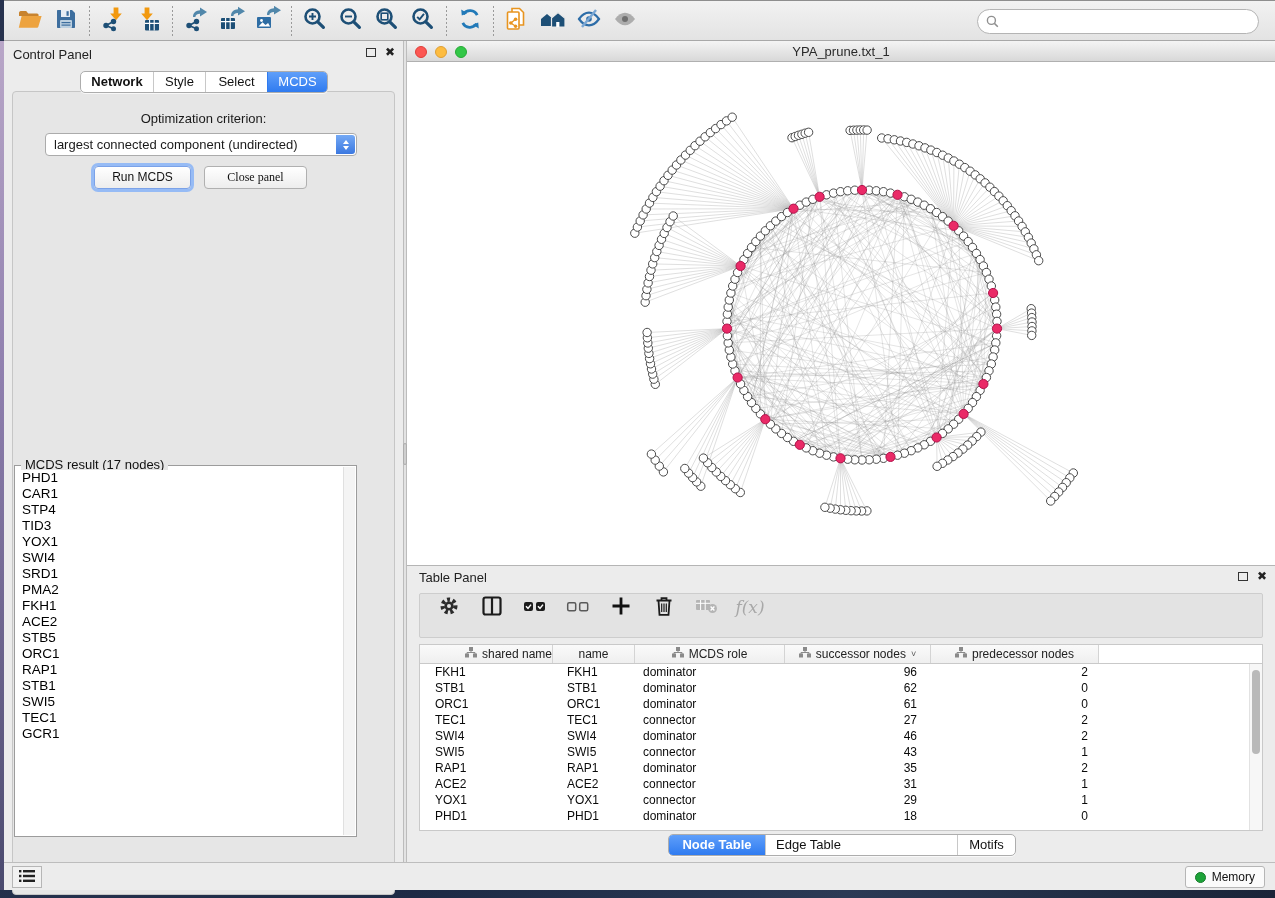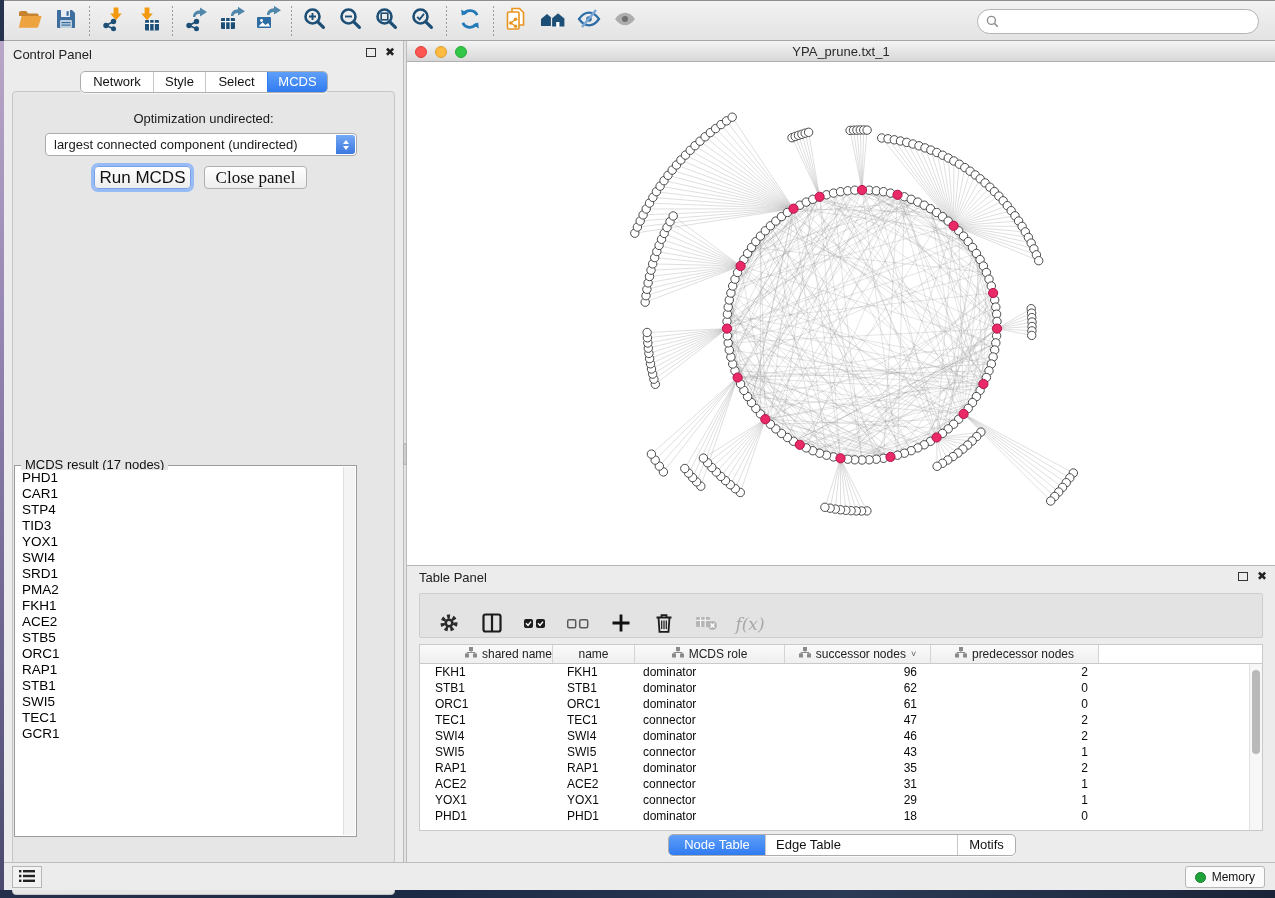--- a/index.html
+++ b/index.html
@@ -25,37 +25,37 @@
   
   #control-panel { position:absolute; left:4px; top:41px; width:399px; height:821px; background:#ececec; }
   #cp-title-row { position:absolute; left:0; top:0; width:100%; height:26px; }
   #cp-title { position:absolute; left:9px; top:6px; font-size:13px; color:#222; }
   .panel-icons { position:absolute; right:8px; top:6px; display:flex; gap:9px; align-items:center; }
   .float-box { width:10px; height:9px; border:1.4px solid #333; display:inline-block; }
   .close-x { font-size:12px; font-weight:bold; color:#222; line-height:10px; }
   .seg { display:flex; border:1px solid #adadad; border-radius:5px; overflow:hidden; background:#fff; height:22px;
          box-shadow:0 1px 0 rgba(255,255,255,.7); }
   .seg > div { font-size:13px; line-height:20px; text-align:center; border-left:1px solid #c8c8c8; color:#111; }
-  .seg > div:first-child { border-left:none; }
+  .seg > div:first-child { border-left:none;font-weight:bold; }
   .seg > div.active { background:linear-gradient(#5f9ffa,#2f7bf0); color:#fff; border-left-color:#2f7bf0; }
   #cp-tabs { position:absolute; left:76px; top:30px; }
   #cp-card { position:absolute; left:8px; top:50px; width:383px; height:804px; background:#e6e6e6;
              border:1px solid #c6c6c6; border-radius:4px; }
   #opt-label { position:absolute; left:0; top:70px; width:100%; text-align:center; font-size:13px; }
   #opt-select { position:absolute; left:41px; top:92px; width:312px; height:23px; background:#fff;
                 border:1px solid #ababab; border-radius:4px; font-size:13px; line-height:21px;
                 padding-left:8px; }
   #opt-stepper { position:absolute; right:1px; top:1px; bottom:1px; width:19px; border-radius:0 3px 3px 0;
                  background:linear-gradient(#74a9f5,#3b78e0); display:flex; flex-direction:column;
                  align-items:center; justify-content:center; gap:2px; }
   .chev-up { width:0; height:0; border-left:3.5px solid transparent; border-right:3.5px solid transparent;
              border-bottom:4.5px solid #fff; }
   .chev-down { width:0; height:0; border-left:3.5px solid transparent; border-right:3.5px solid transparent;
                border-top:4.5px solid #fff; }
-  .btn { position:absolute; height:23px; border:1px solid #b0b0b0; border-radius:4px; font-size:17px;
+  .btn { position:absolute; height:23px; border:1px solid #b0b0b0; border-radius:4px; font-size:12px;
          line-height:21px; text-align:center; background:linear-gradient(#ffffff,#ededed); color:#111; }
   .btn.focused { box-shadow:0 0 0 3px rgba(96,158,255,.6); border-color:#7ba2e8; }
   #fieldset { position:absolute; left:10px; top:424px; width:343px; height:372px;
               border:1px solid #9c9c9c; background:#fff; }
   #fieldset-legend { position:absolute; left:6px; top:-9px; background:#e6e6e6; padding:0 4px;
                      font-size:13px; color:#111; }
   #mcds-list { position:absolute; left:2px; top:4px; right:14px; bottom:2px; overflow:hidden; background:#fff; }
   .mcds-item { height:16px; line-height:16px; font-size:13.5px; padding-left:5px; color:#000; }
   #mcds-scroll { position:absolute; right:1px; top:1px; bottom:1px; width:12px; background:#f4f4f4;
                  border-left:1px solid #e0e0e0; }
@@ -72,21 +72,21 @@
   #tl-close { left:8px;  background:#fc5753; border:1px solid #df3e38; }
   #tl-min   { left:28px; background:#fdbc40; border:1px solid #de9f34; }
   #tl-zoom  { left:48px; background:#33c748; border:1px solid #27aa35; }
   #net-title { position:absolute; left:0; top:3px; width:100%; text-align:center; font-size:13px; color:#2a2a2a; }
   #net-canvas { position:absolute; left:0; top:21px; width:868px; height:503px; background:#fff; }
   
   #table-panel { position:absolute; left:407px; top:565px; width:868px; height:297px; background:#ececec;
                  border-top:1px solid #b5b5b5; }
   #tp-title { position:absolute; left:12px; top:4px; font-size:13px; color:#222; }
   #tp-toolbar { position:absolute; left:12px; top:27px; width:844px; height:45px; background:#e3e3e3;
-                border:1px solid #cdcdcd; border-radius:2px; display:flex; align-items:flex-end;
+                border:1px solid #cdcdcd; border-radius:2px; display:flex; align-items:flex-start;
                 gap:17px; padding-left:16px; }
   .tp-ic { width:26px; height:26px; display:flex; align-items:center; justify-content:center; }
   .fx { font-family:"DejaVu Serif","Liberation Serif",serif; font-style:italic; font-size:17px; color:#a8a8a8; }
   #tbl { position:absolute; left:12px; top:78px; width:844px; height:187px; background:#fff;
          border:1px solid #c9c9c9; }
   #tbl-header { display:flex; height:19px; background:linear-gradient(#fafafa,#efefef);
                 border-bottom:1px solid #c9c9c9; }
   .th { display:flex; align-items:center; justify-content:center; gap:5px; font-size:12px; color:#222;
         border-right:1px solid #d4d4d4; height:100%; }
   .sortchev { font-size:9px; color:#555; line-height:8px; }
@@ -273,21 +273,21 @@
         <span class="close-x">✖</span>
       </span>
     </div>
     <div id="cp-card"></div>
     <div id="cp-tabs" class="seg">
         <div style="width: 72px;">Network</div>
         <div style="width: 52px;">Style</div>
         <div style="width: 62px;">Select</div>
         <div class="active" style="width: 60px;">MCDS</div>
       </div>
-    <div id="opt-label">Optimization undirected:</div>
+    <div id="opt-label">Optimization criterion:</div>
     <div id="opt-select">
       <span>largest connected component (undirected)</span>
       <span id="opt-stepper">
           <span class="chev-up"></span>
           <span class="chev-down"></span>
         </span>
     </div>
     <div class="btn focused" id="run-btn" style="left:90px; top:125px; width:97px;">Run MCDS</div>
     <div class="btn" id="closepanel-btn" style="left:200px; top:125px; width:103px;font-family:Liberation Serif, serif;">Close panel</div>
     <div id="fieldset">
@@ -1154,21 +1154,21 @@
             <div class="td" style="width: 133px; padding-left: 15px;">ORC1</div>
             <div class="td" style="width: 82px; padding-left: 14px;">ORC1</div>
             <div class="td" style="width: 150px; padding-left: 8px;">dominator</div>
             <div class="td" style="width: 146px; text-align: right; padding-right: 14px;">61</div>
             <div class="td" style="width: 168px; text-align: right; padding-right: 11px;">0</div>
           </div>
           <div class="tr">
             <div class="td" style="width: 133px; padding-left: 15px;">TEC1</div>
             <div class="td" style="width: 82px; padding-left: 14px;">TEC1</div>
             <div class="td" style="width: 150px; padding-left: 8px;">connector</div>
-            <div class="td" style="width: 146px; text-align: right; padding-right: 14px;">47</div>
+            <div class="td" style="width: 146px; text-align: right; padding-right: 14px;">27</div>
             <div class="td" style="width: 168px; text-align: right; padding-right: 11px;">2</div>
           </div>
           <div class="tr">
             <div class="td" style="width: 133px; padding-left: 15px;">SWI4</div>
             <div class="td" style="width: 82px; padding-left: 14px;">SWI4</div>
             <div class="td" style="width: 150px; padding-left: 8px;">dominator</div>
             <div class="td" style="width: 146px; text-align: right; padding-right: 14px;">46</div>
             <div class="td" style="width: 168px; text-align: right; padding-right: 11px;">2</div>
           </div>
           <div class="tr">

